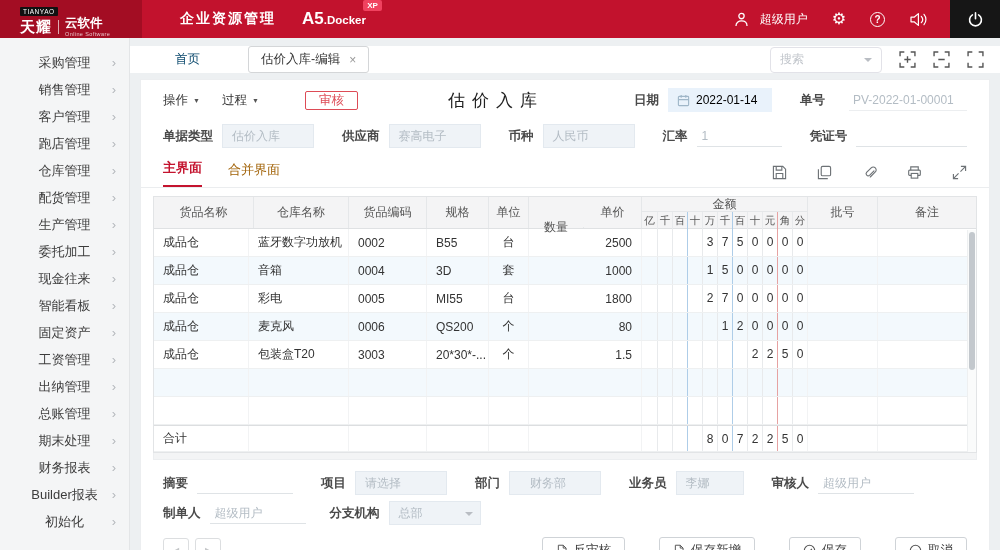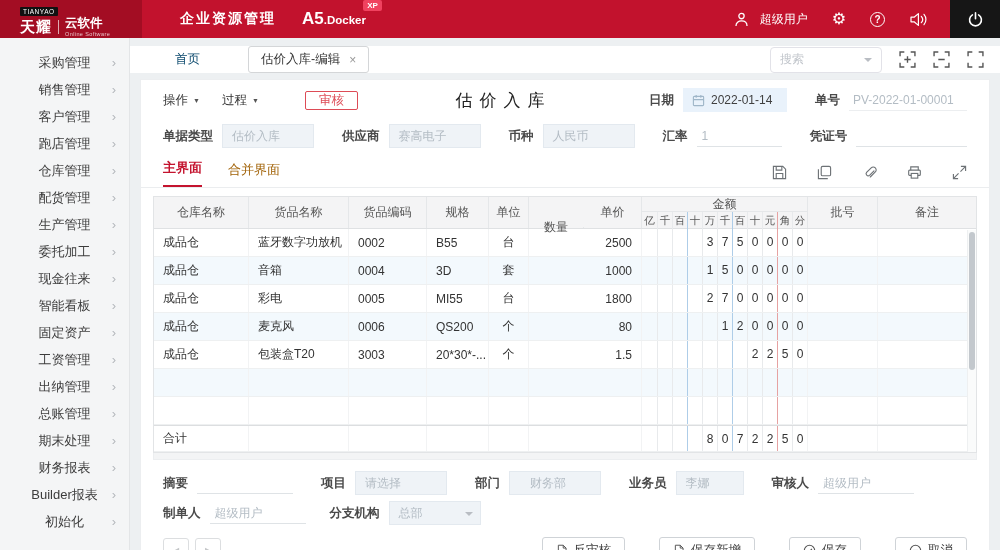--- a/index.html
+++ b/index.html
@@ -54,22 +54,22 @@
   .card{background:#fff; margin:6px 10px 10px; flex:1; border:1px solid #eceef0; display:flex; flex-direction:column;}
 
   .bill-head{display:flex; align-items:center; height:40px; padding:0 22px;}
   .menu-lbl{font-size:12.5px; color:#333; cursor:pointer; display:flex; align-items:center; gap:5px;}
   .menu-lbl .v{font-size:7px; color:#555;}
   .ml20{margin-left:22px;} 
   .audit-btn{margin-left:46px; border:1px solid #dd4b56; color:#dd4b56; background:#fff; font-size:12.5px; padding:0 13px; border-radius:2px; cursor:pointer;}
   .spacer{flex:1;}
   .bill-title{font-size:17px; letter-spacing:7px; color:#222; font-weight:500;}
   .fld-lbl{font-size:12.5px; color:var(--lbl); font-weight:bold; white-space:nowrap;}
-  .date-box{margin-left:9px; background:#e9f2fb; height:24px; display:flex; align-items:center; gap:6px; padding:0 9px; width:104px; color:#404040; font-size:12px; cursor:pointer;}
-  .doc-no{margin-left:9px; color:var(--ph); font-size:12px; border-bottom:1px solid #eceef0; padding:3px 4px; min-width:118px;}
+  .date-box{margin-left:9px; background:#e9f2fb; height:24px; display:flex; align-items:center; gap:6px; padding:0 9px; width:104px; color:#000000; font-size:12px; cursor:pointer;}
+  .doc-no{margin-left:24px; color:var(--ph); font-size:12px; border-bottom:1px solid #eceef0; padding:3px 4px; min-width:118px;}
   .ml28{margin-left:28px;}
 
   .bill-fields{display:flex; align-items:center; padding:4px 22px 10px;}
   .box-input{margin-left:9px; background:#eff3f7; border:1px solid #e3e9ef; height:24px; line-height:22px; padding:0 9px; color:var(--ph); font-size:12px; width:110px; white-space:nowrap; overflow:hidden;}
   .u-input{margin-left:9px; border-bottom:1px solid #dfe3e6; height:22px; line-height:22px; padding:0 5px; color:var(--ph); font-size:12px;}
 
   .view-tabs{display:flex; align-items:flex-end; padding:0 22px; height:30px; border-bottom:1px solid #ebedef;}
   .vtab{font-size:13px; color:#a16207; padding-bottom:8px; cursor:pointer;}
   .vtab.active{color:var(--red); border-bottom:2px solid var(--red); font-weight:bold;}
   .vtab + .vtab{margin-left:26px;}
@@ -326,22 +326,22 @@
               <rect x="4.5" y="9" width="7" height="5" fill="#fff" stroke="#6d7276" stroke-width="1.2"></rect>
             </svg>
           <svg class="ic" width="15" height="15" viewBox="0 0 16 16">
               <path d="M9.5 1.5H14.5V6.5M14.5 1.5 9 7M6.5 14.5H1.5V9.5M1.5 14.5 7 9" fill="none" stroke="#6d7276" stroke-width="1.2"></path>
             </svg>
         </div>
       </div>
 
       <div class="tbl">
         <div class="thead">
+          <div class="th c-pr">货品名称</div>
           <div class="th c-wh">仓库名称</div>
-          <div class="th c-pr">货品名称</div>
           <div class="th c-cd">货品编码</div>
           <div class="th c-sp">规格</div>
           <div class="th c-un">单位</div>
           <div class="th c-qt">数量</div>
           <div class="th c-pc">单价</div>
           <div class="th c-am amount-th">
             <div class="amt-title">金额</div>
             <div class="digit-row">
                 <span class="dcell">亿</span>
                 <span class="dcell">千</span>

